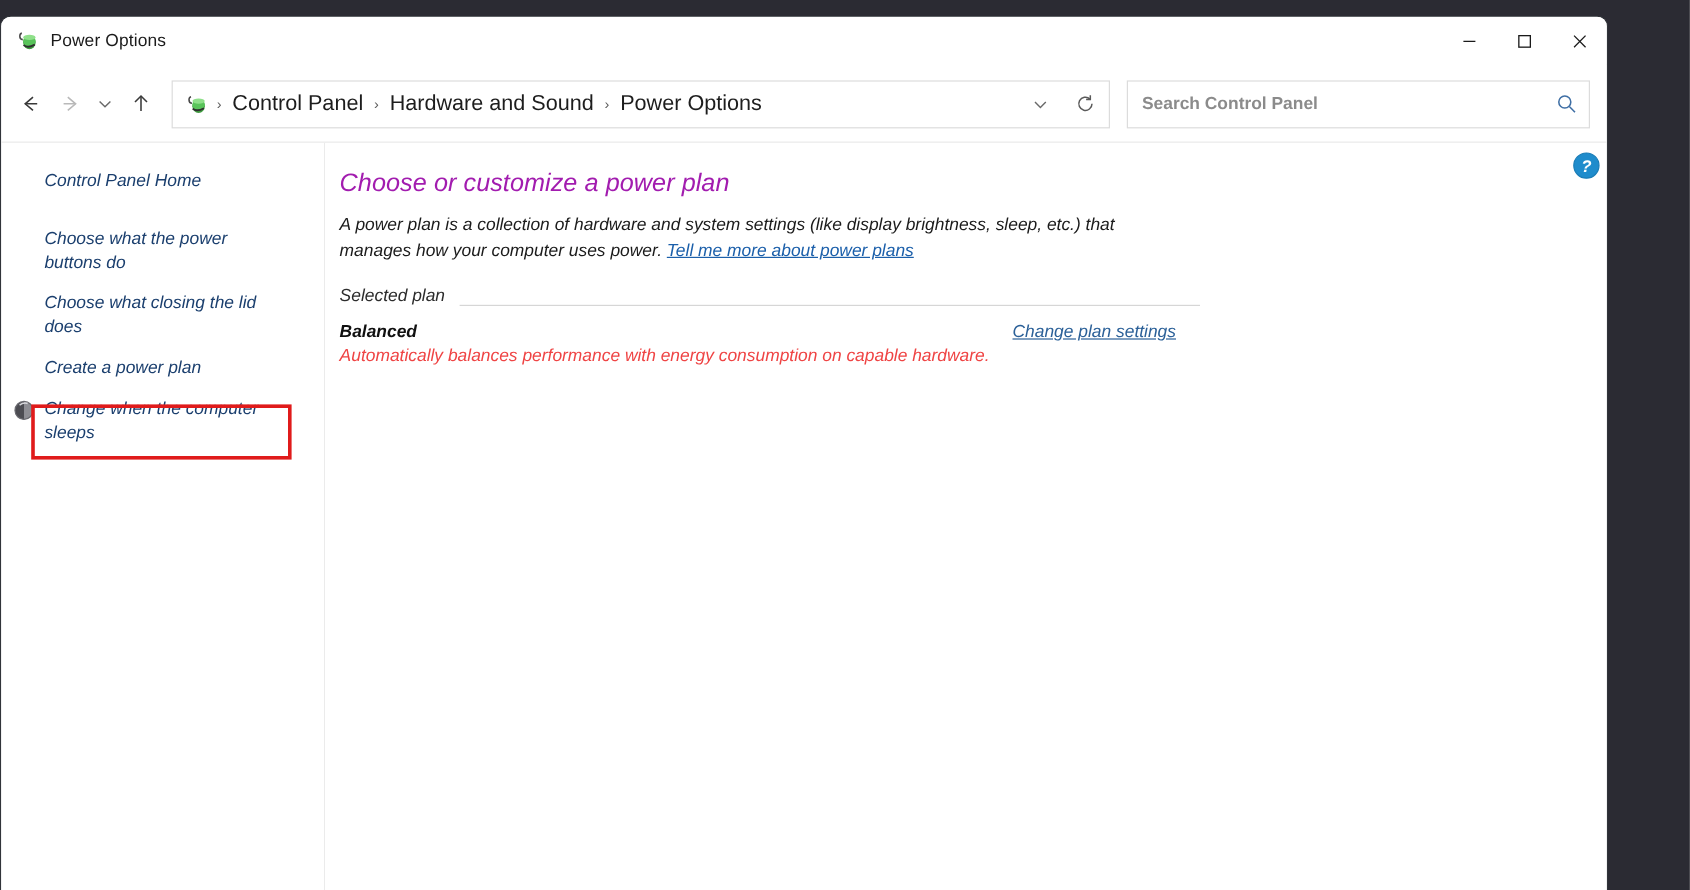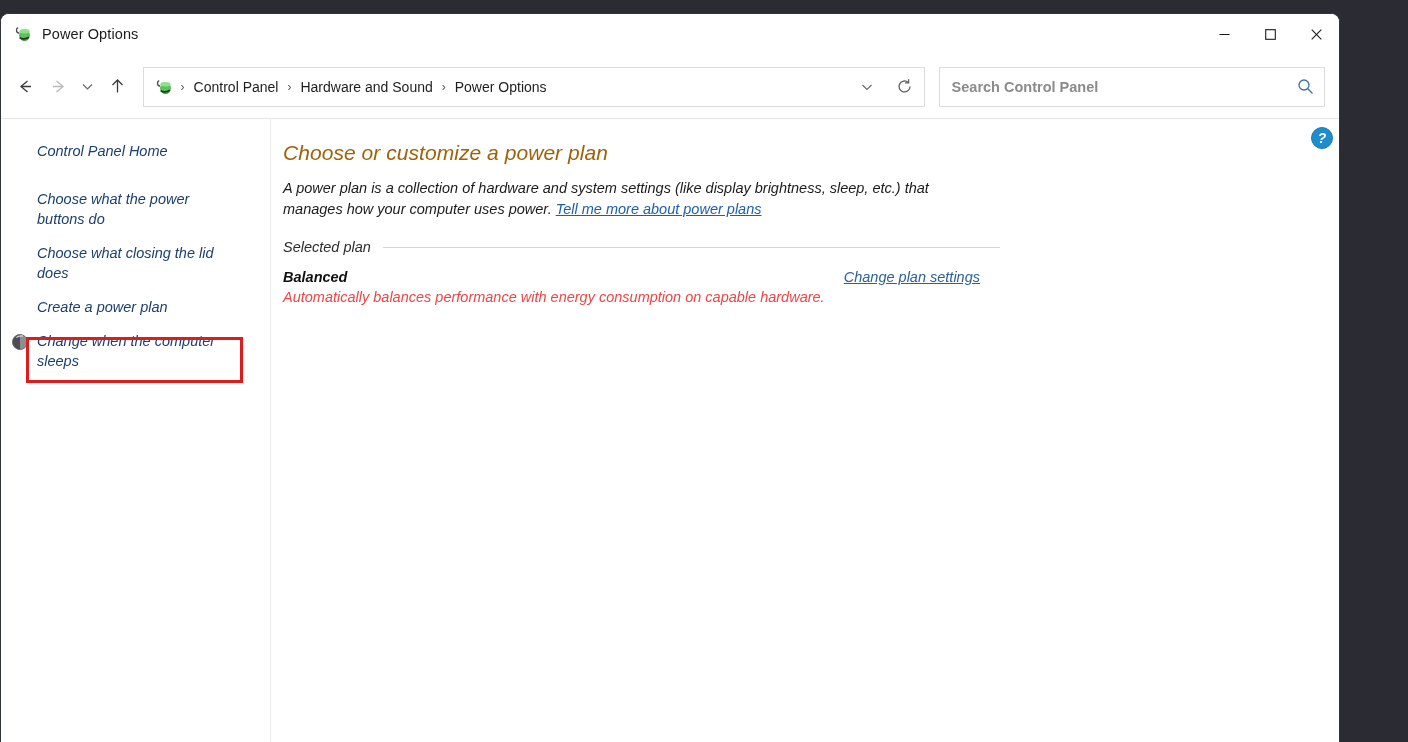--- a/index.html
+++ b/index.html
@@ -97,21 +97,21 @@
     margin-right: 4px;
     flex: none;
   }
   .crumbs {
     display: flex;
     align-items: center;
     flex: 1;
     overflow: hidden;
   }
   .crumb {
-    font-size: 14px;
+    font-size: 18px;
     color: #1d1d1d;
     padding: 3px 6px;
     white-space: nowrap;
   }
   .crumb-sep {
     color: #5d5d5d;
     font-size: 12px;
     padding: 0 3px;
     user-select: none;
   }
@@ -236,41 +236,41 @@
     font-weight: bold;
     display: flex;
     align-items: center;
     justify-content: center;
     line-height: 1;
     border: 1px solid #1b7db7;
   }
 
   .page-title {
     font-size: 21px;
-    color: #a16207;
+    color: #a21caf;
     font-weight: 400;
     padding-left: 0;
     margin-bottom: 13px;
     letter-spacing: 0.05px;
   }
   .intro {
     font-size: 14.5px;
     color: #1b1b1b;
     line-height: 1.42;
     max-width: 675px;
     margin-bottom: 20px;
   }
   .intro a {
     color: #1b5faa;
     text-decoration: underline;
   }
 
   .group-header {
     display: flex;
-    align-items: center;
+    align-items: flex-end;
     gap: 12px;
     width: 717px;
     margin-bottom: 14px;
   }
   .group-header .label {
     font-size: 14.5px;
     color: #2c2c2c;
     white-space: nowrap;
   }
   .group-header .rule {

